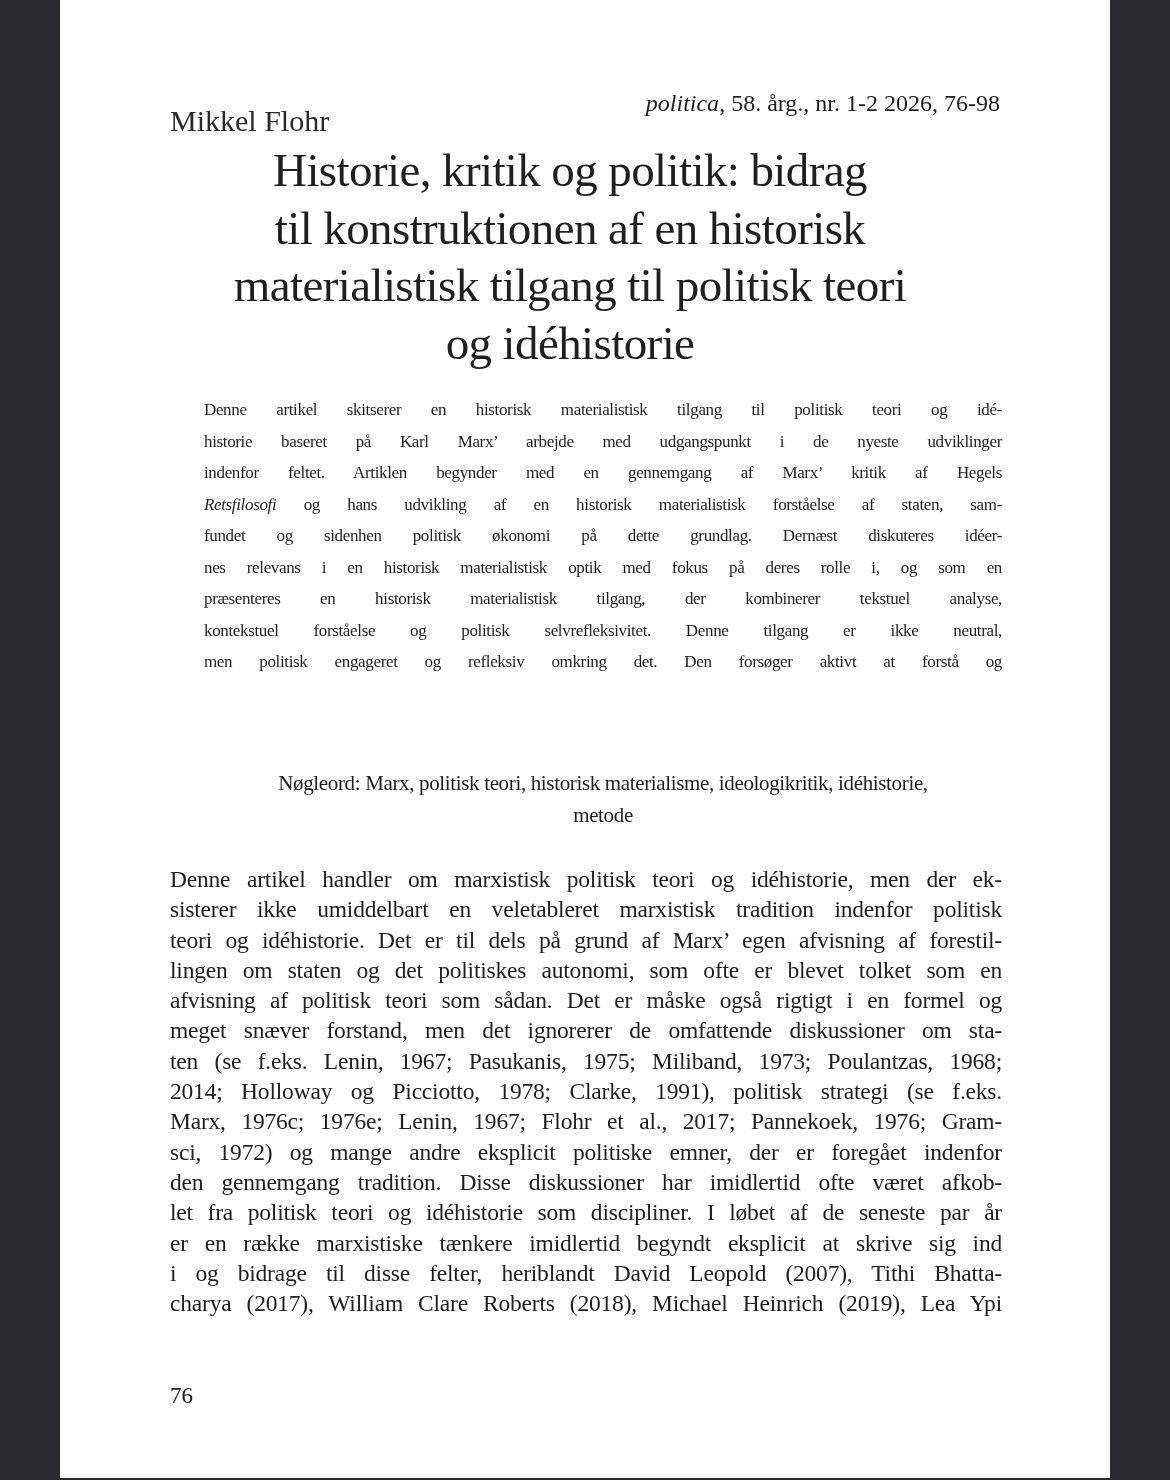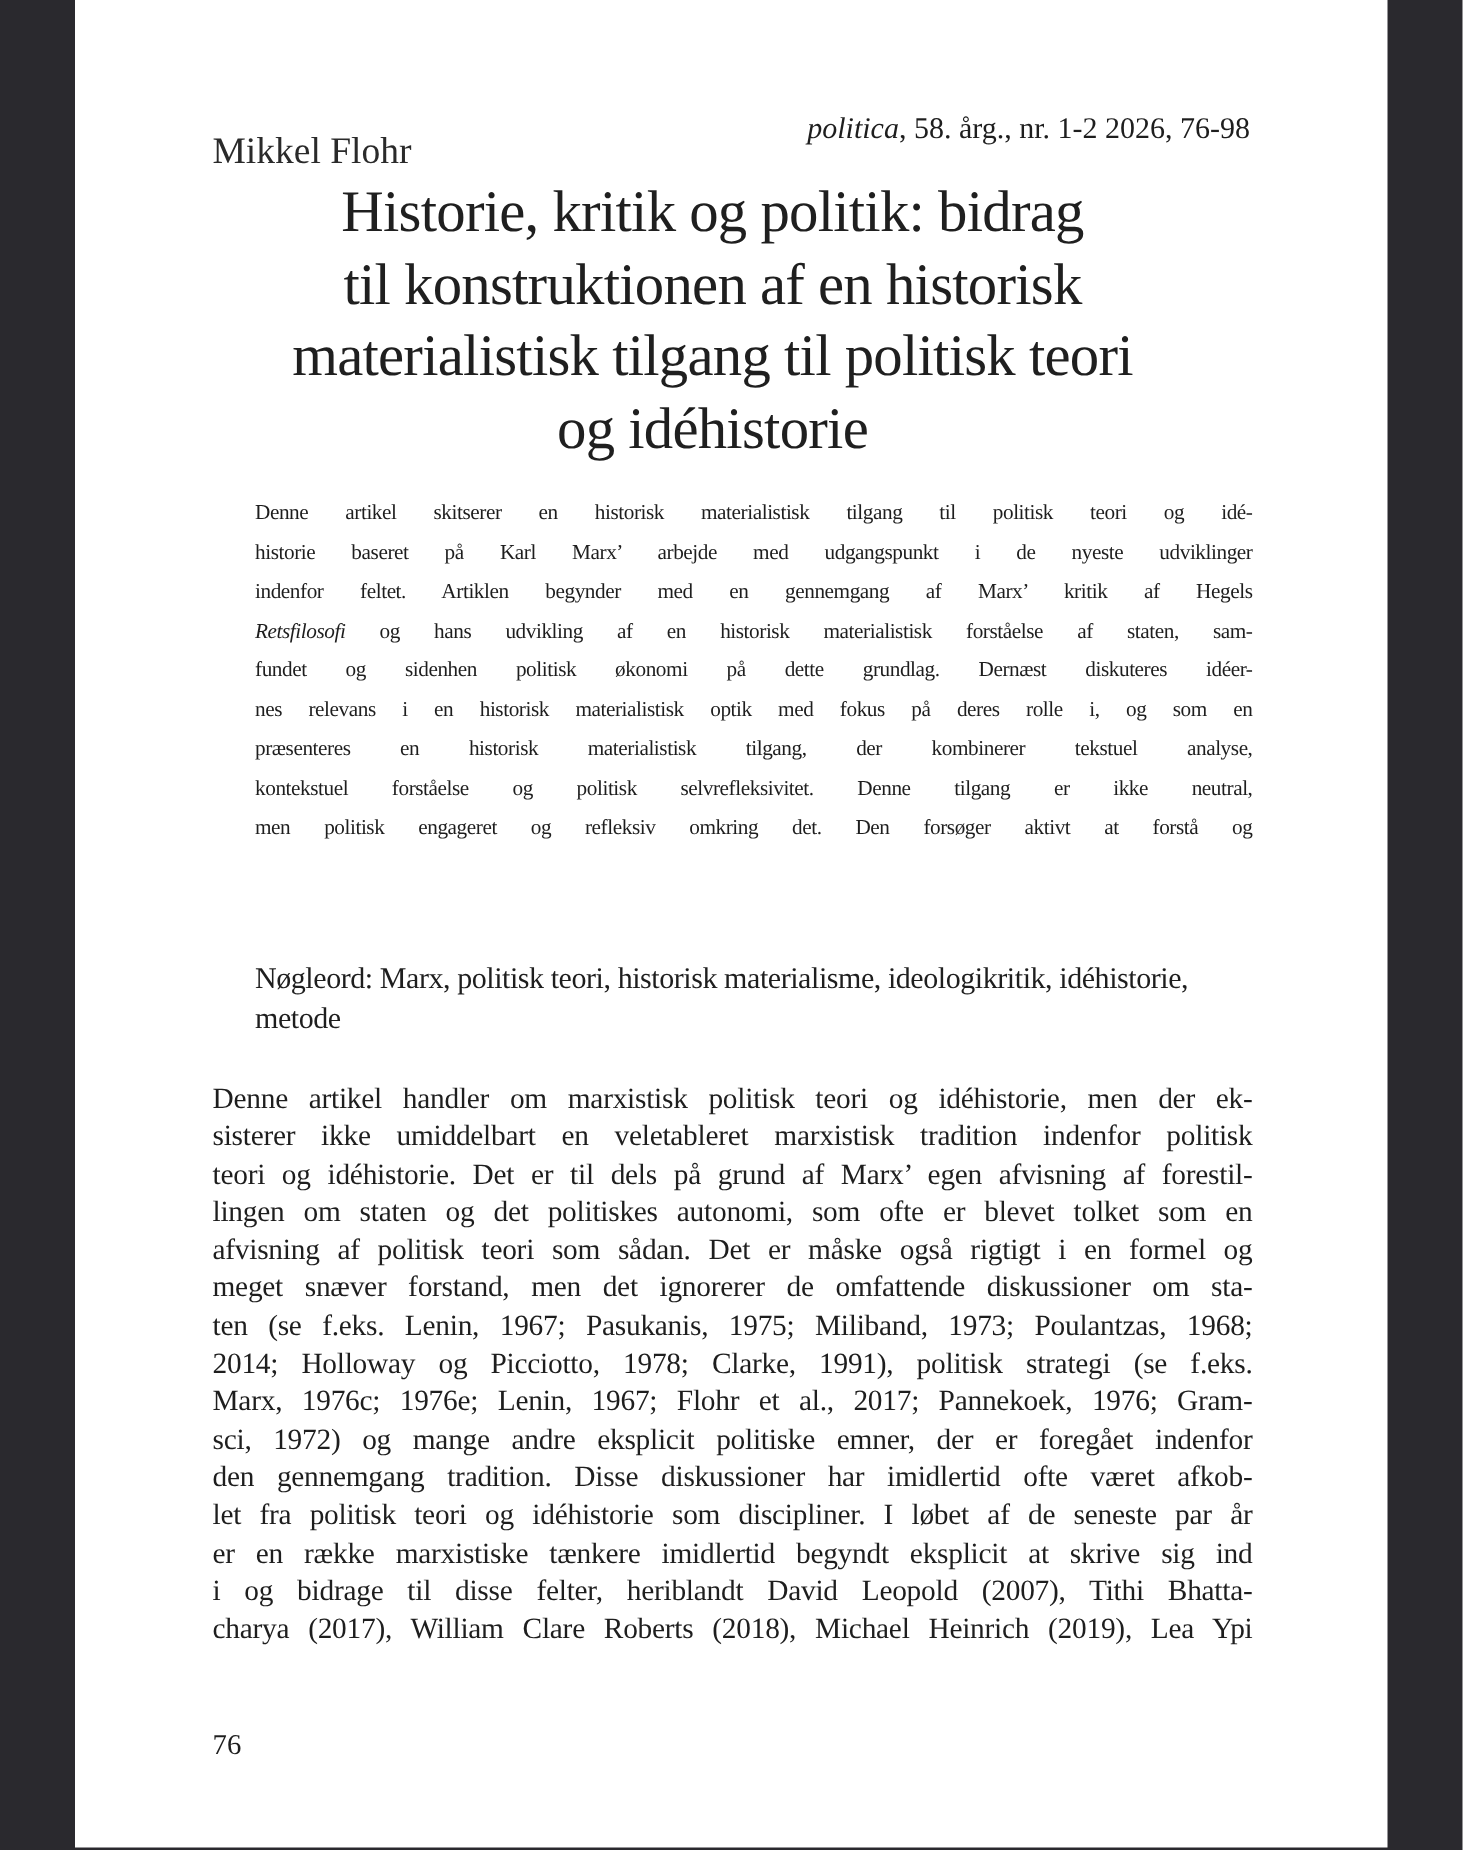--- a/index.html
+++ b/index.html
@@ -57,23 +57,24 @@
     white-space: nowrap;
     text-align: justify;
     text-align-last: justify;
     letter-spacing: -0.35px;
   }
   .line.last { text-align-last: left; }
   .keywords {
     position: absolute;
     left: 144px; top: 768px;
     width: 798px;
-    font-size: 24px;
+    font-size: 21px;
     line-height: 31.5px;
     letter-spacing: -0.35px;
+    text-align: center;
   }
   .body-text {
     position: absolute;
     left: 110px; top: 864px;
     width: 832px;
     font-size: 23.5px;
     line-height: 30.3px;
   }
   .body-text .line { letter-spacing: -0.2px; }
   .page-number {

